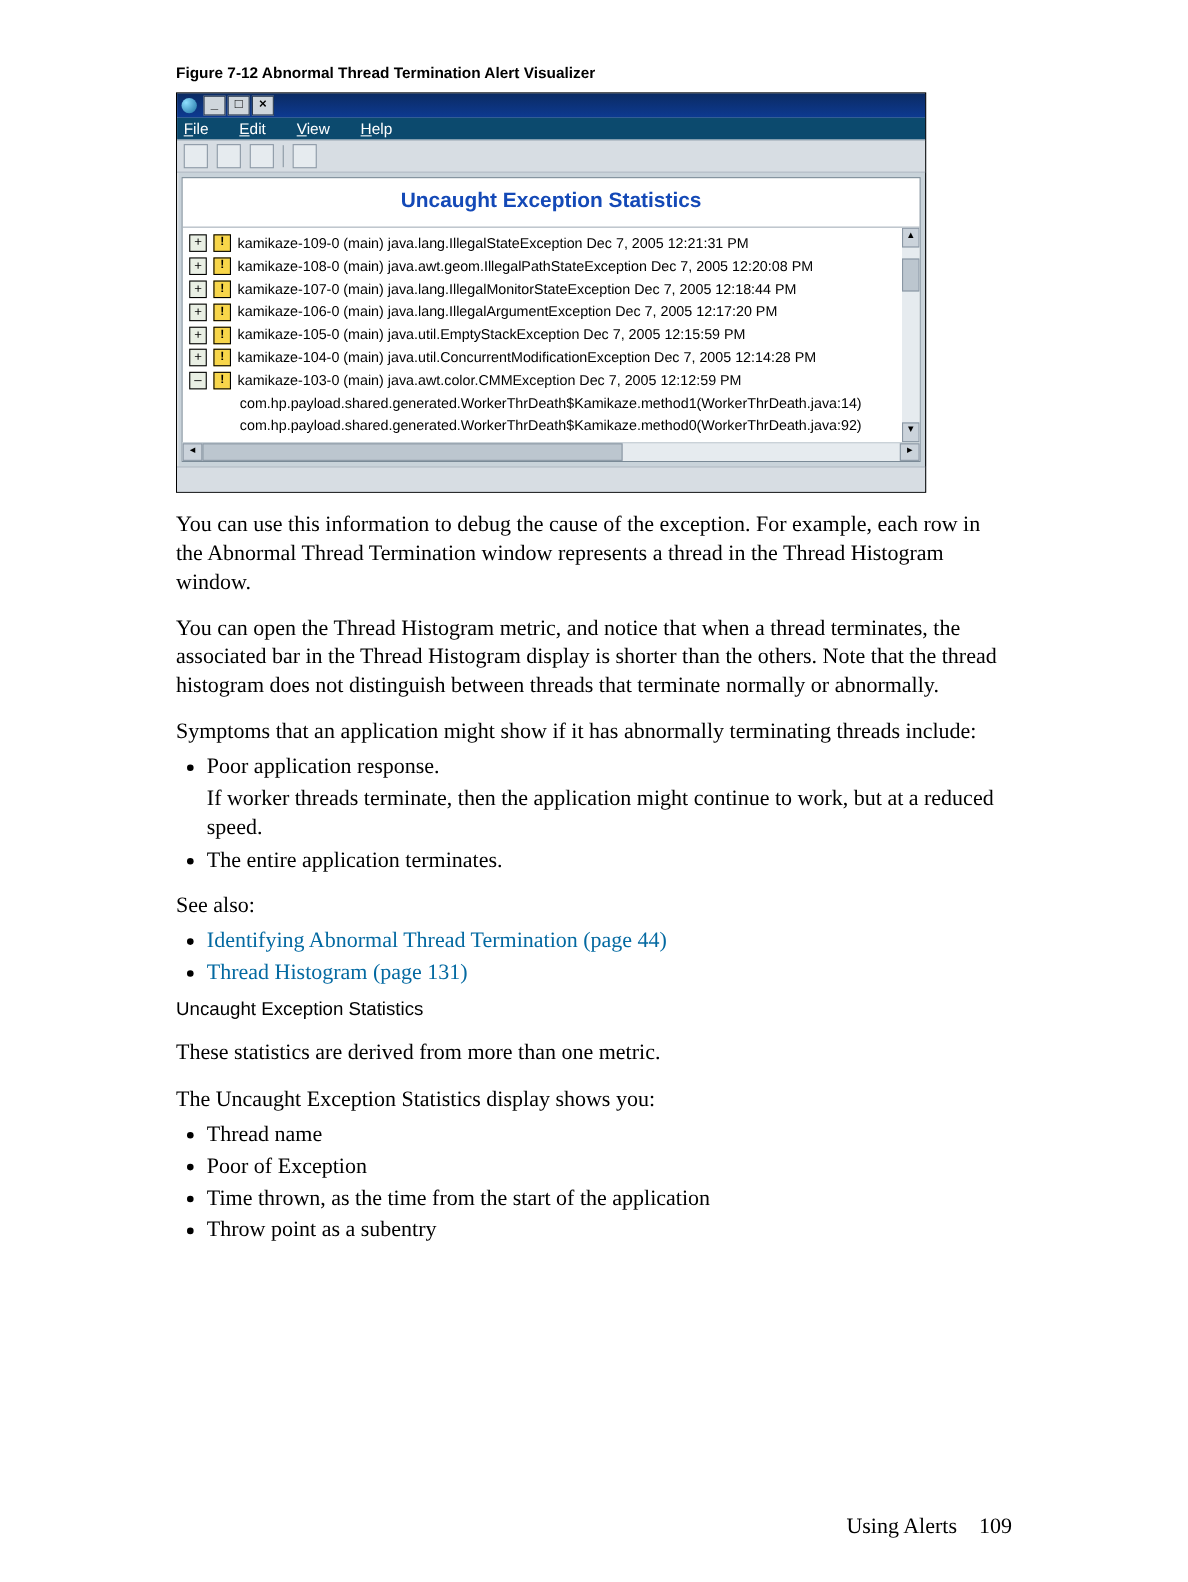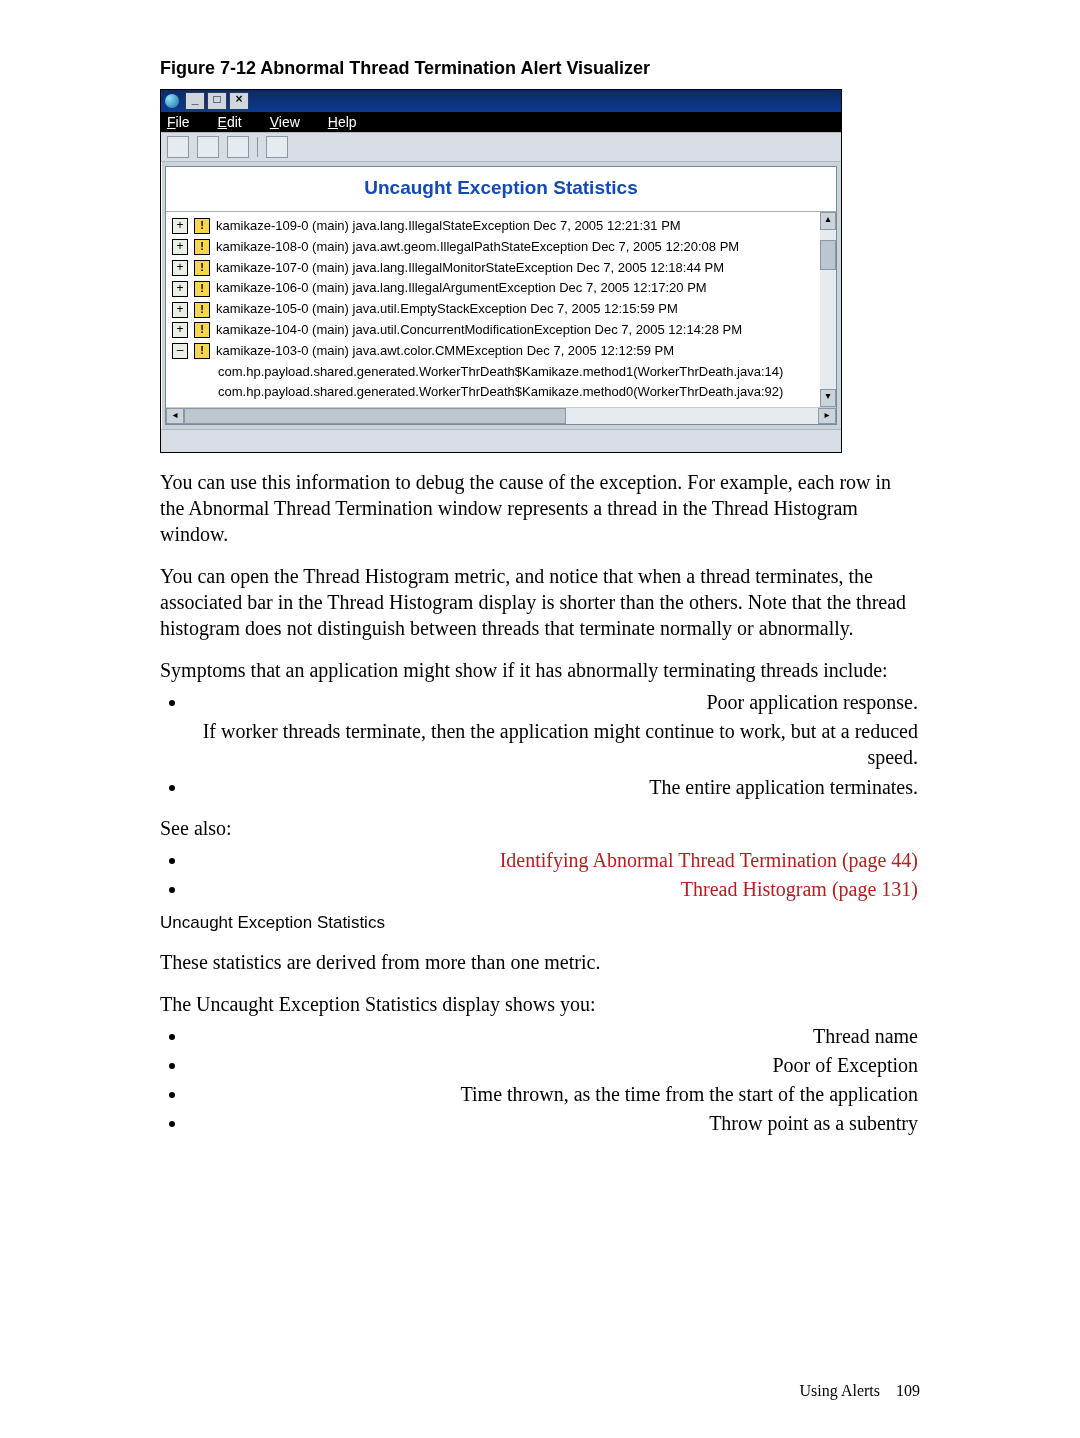--- a/index.html
+++ b/index.html
@@ -14,21 +14,21 @@
     position: relative;
   }
   .page {
     position: absolute;
     left: 160px; right: 160px;
     top: 58px;
     width: 758px;
   }
   .fig-caption {
     font-family: Arial, Helvetica, sans-serif;
-    font-size: 18px;
+    font-size: 14px;
     color: #000;
     margin: 0 0 10px 0;
   }
   .fig-caption b { font-weight: 700; }
   
   .jwin {
     width: 680px;
     border: 1px solid #000;
     background: #c9d3da;
     font-family: Verdana, Geneva, Tahoma, sans-serif;
@@ -57,21 +57,21 @@
     background: #cfd6dc;
     border: 1px solid #2a3a50;
     font-family: Arial, sans-serif;
     font-size: 12px; font-weight: bold;
     line-height: 12px;
     text-align: center;
     color: #000;
   }
   .jmenu {
     display: flex;
-    background: #000000;
+    background: #0c4a6e;
     color: #fff;
     font-size: 14px;
     padding: 2px 6px;
     gap: 28px;
   }
   .jmenu span { cursor: default; }
   .jmenu u { text-decoration: underline; }
   .jtoolbar {
     display: flex;
     align-items: center;
@@ -158,35 +158,35 @@
   }
   .jhscroll .strack { flex: 1; position: relative; }
   .jhscroll .sthumb {
     position: absolute; top: 0; bottom: 0; left: 0; width: 60%;
     background: #bcc6cf; border: 1px solid #8a97a4;
   }
   .jstatus { height: 22px; background: #d7dde3; border-top: 1px solid #aeb8c2; }
   
   .body-text { margin-top: 16px; max-width: 758px; }
   .body-text p { margin: 16px 0 8px 0; line-height: 1.3; }
-  .body-text ul { margin: 4px 0 8px 0; padding-left: 28px; text-align: right; }
+  .body-text ul { margin: 4px 0 8px 0; padding-left: 28px; }
   .body-text ul li { margin-bottom: 6px; }
   .body-text ul li p { margin: 4px 0 0 0; }
-  a.link { color: #b91c1c; text-decoration: none; }
+  a.link { color: #0369a1; text-decoration: none; }
   .subhead {
     font-family: Arial, Helvetica, sans-serif;
     font-size: 17px;
     color: #000;
     margin: 12px 0 6px 0;
   }
   .footer {
     position: absolute;
     bottom: 38px;
     right: 160px;
-    font-size: 16px;
+    font-size: 20px;
   }
 </style>
 </head>
 <body>
 
 <div class="page">
   <p class="fig-caption"><b>Figure 7-12 Abnormal Thread Termination Alert Visualizer</b></p>
 
   <div class="jwin">
     <div class="jtitlebar">

